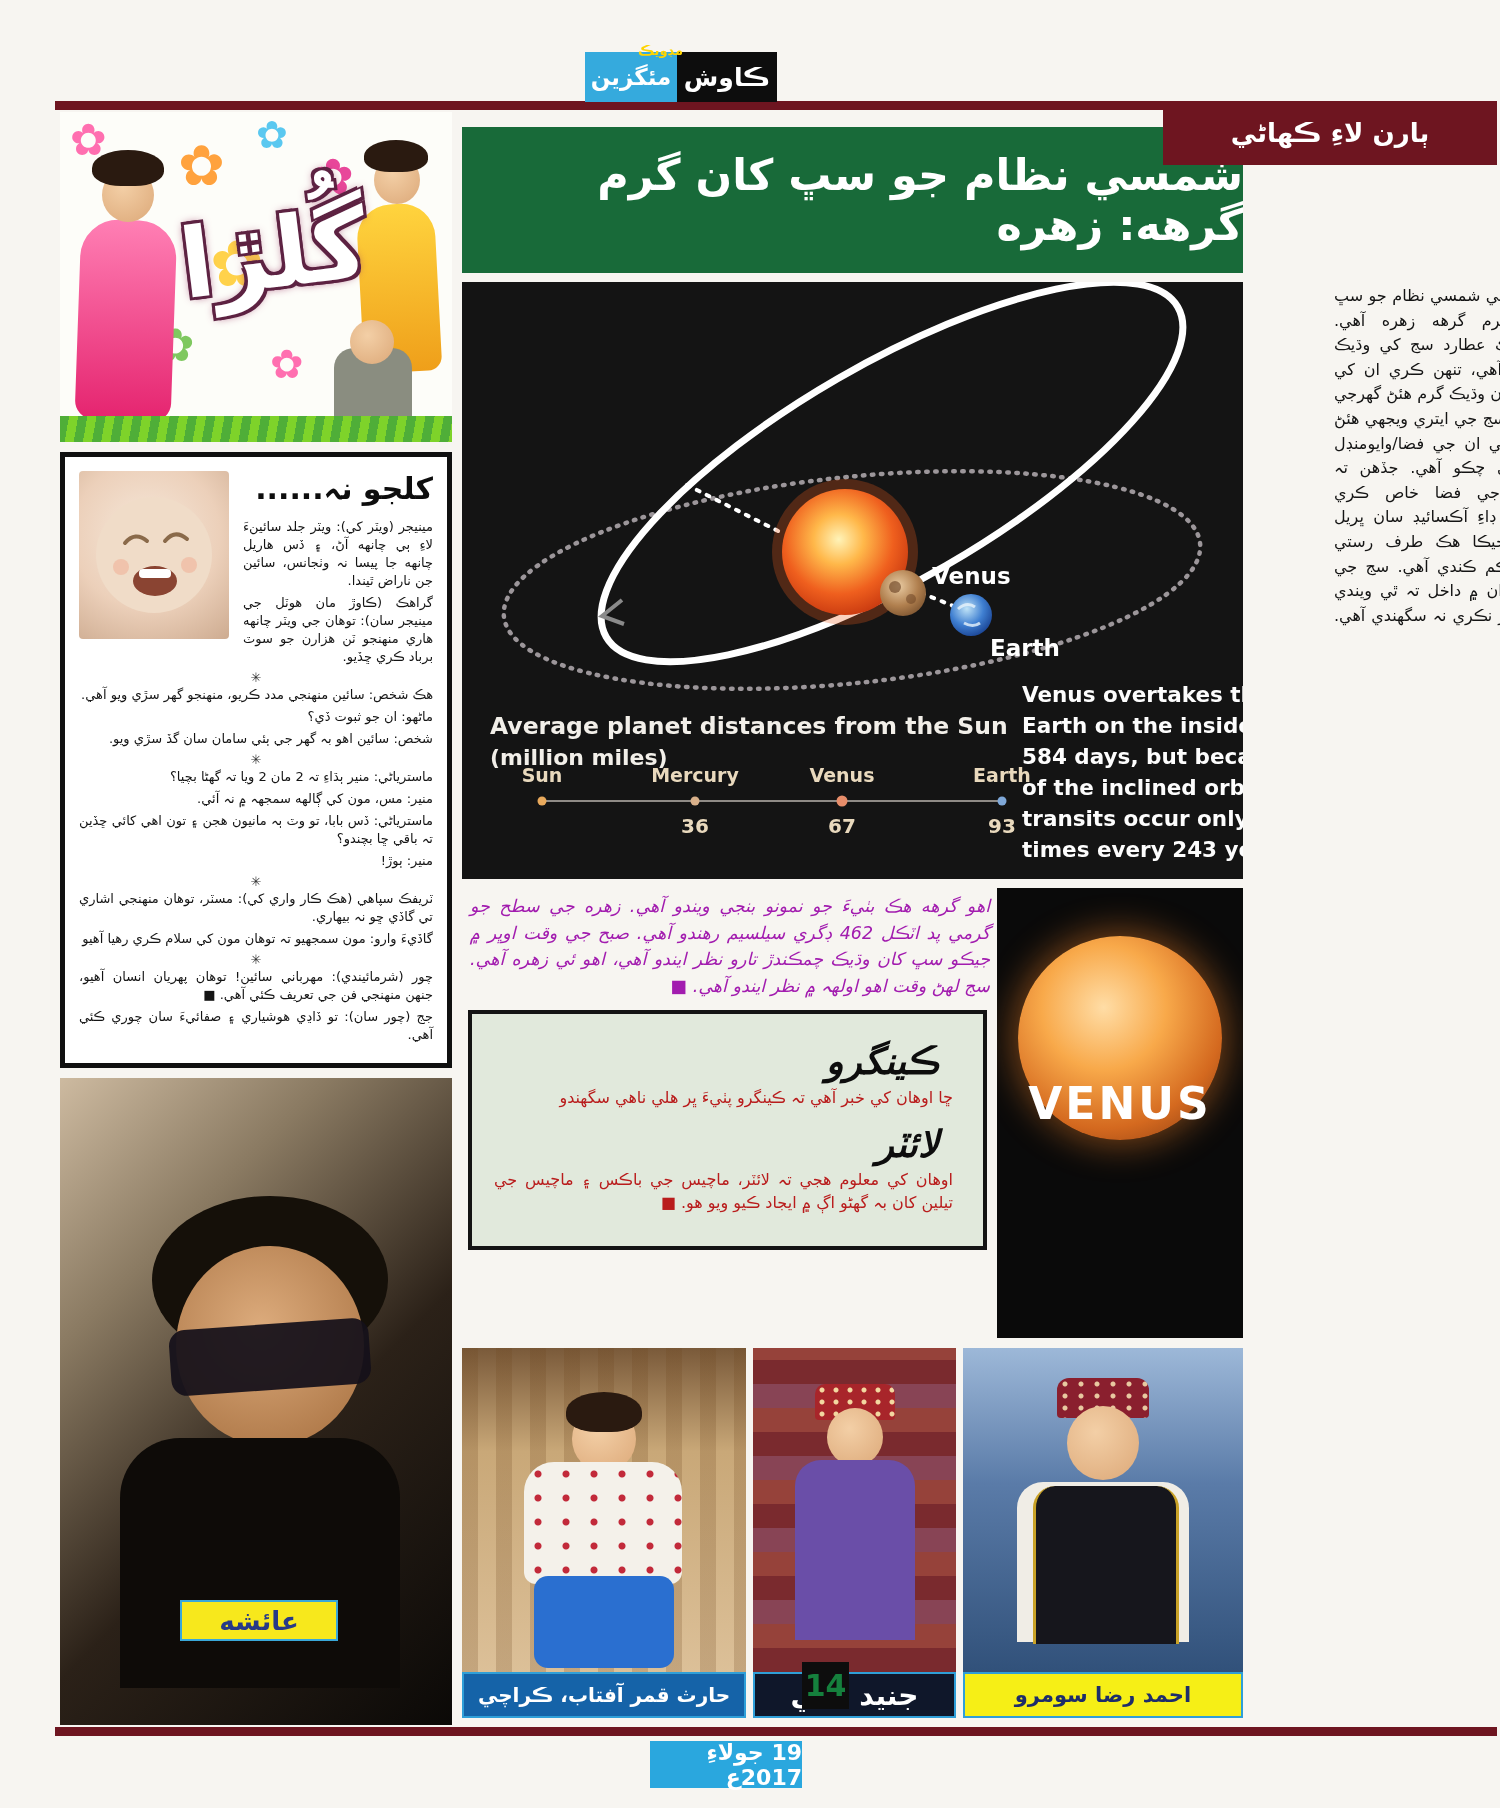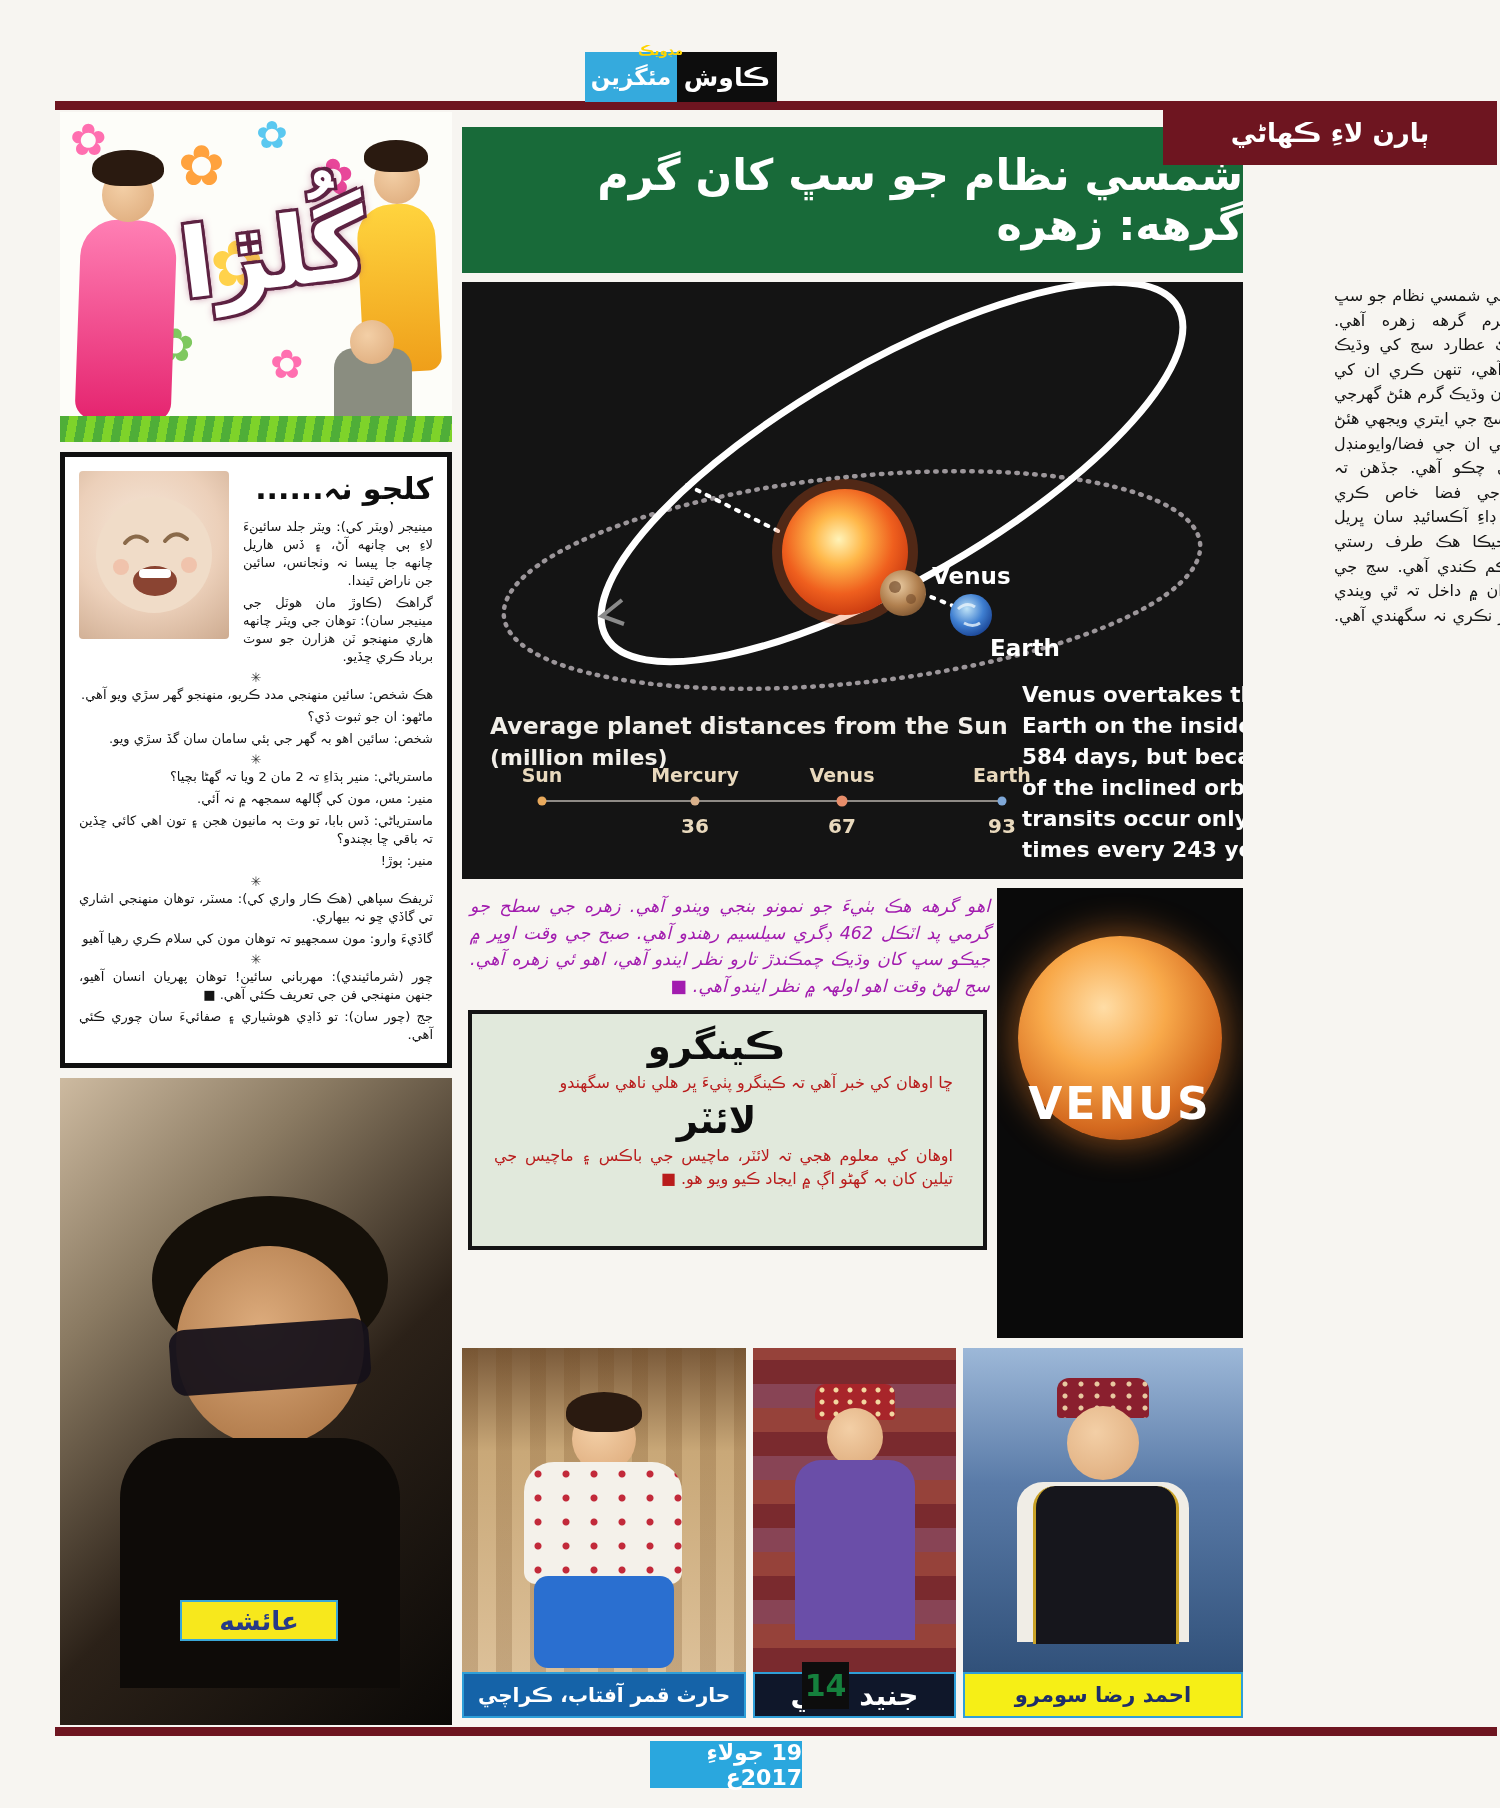--- a/index.html
+++ b/index.html
@@ -53,21 +53,21 @@
 
   
   #right-col{left:1334px;top:284px;width:215px;font-size:16px;line-height:24.6px;text-align:justify;color:#141414;}
 
   
   #below-par{left:470px;top:893px;width:520px;font-size:17.5px;line-height:26.5px;text-align:justify;color:#a21caf;font-style:italic;}
 
   
   #facts-box{left:468px;top:1010px;width:519px;height:240px;border:4px solid #141414;background:#e1e9dc;
       box-sizing:border-box;padding:12px 30px 10px 22px;}
-  .facts-head{font-size:37px;font-weight:bold;color:#0d0d0d;text-align:center;margin:0 14px 2px 0;line-height:1.15;}
+  .facts-head{font-size:37px;font-weight:bold;color:#0d0d0d;text-align:right;margin:15px 14px 2px 0;line-height:1.15;font-style:italic;}
   .facts-text{font-size:16px;line-height:23px;color:#b91c1c;text-align:right;margin-bottom:6px;}
 
   
   #venus-panel{left:997px;top:888px;width:246px;height:450px;background:#0a0a0a;overflow:hidden;}
   #venus-sphere{position:absolute;left:21px;top:48px;width:204px;height:204px;border-radius:50%;
       background:radial-gradient(circle at 42% 35%,#ffdda6 0%,#f8a94a 35%,#d4691f 68%,#7a3410 100%);
       box-shadow:0 0 34px 6px rgba(244,130,40,.45);}
   #venus-word{position:absolute;left:0;top:190px;width:100%;text-align:center;color:#fff;
       font-size:44px;font-weight:bold;letter-spacing:3px;}
 

